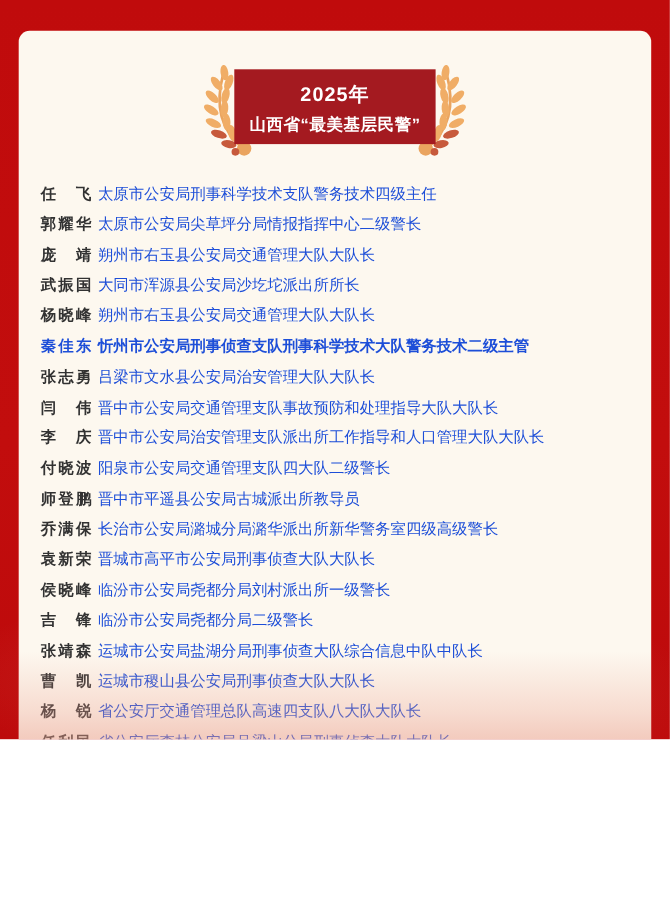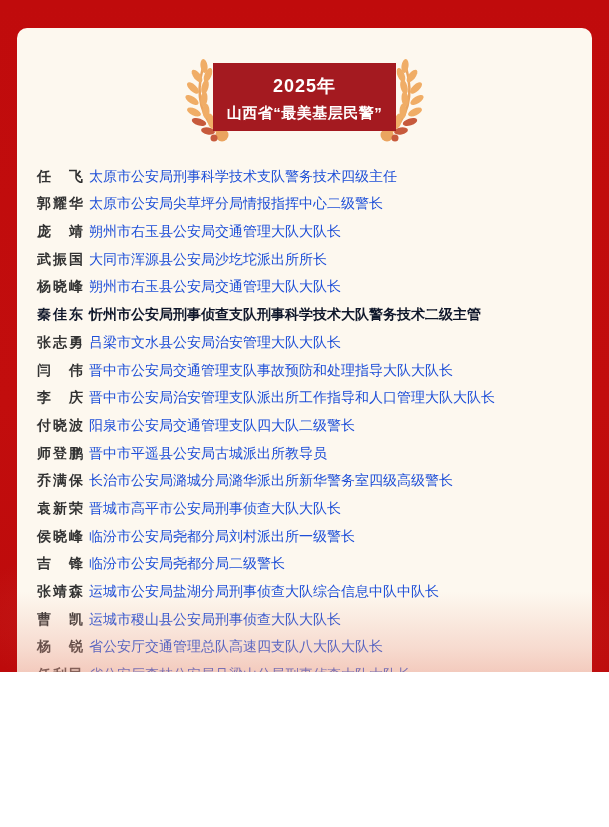--- a/index.html
+++ b/index.html
@@ -84,21 +84,21 @@
     font-weight: bold;
     color: #323232;
     text-align: justify;
     text-align-last: justify;
     margin-right: 6px;
     flex: 0 0 auto;
   }
   .row .desc { font-weight: 400; color: #1d4ed8; }
   .row.highlight .name,
   .row.highlight .desc {
-    color: #0f172a;
+    color: #1d4ed8;
     font-weight: bold;
   }
 
   
   .bottom-glow {
     position: absolute;
     left: 0; bottom: 0;
     width: 100%; height: 185px;
     pointer-events: none;
     background:

